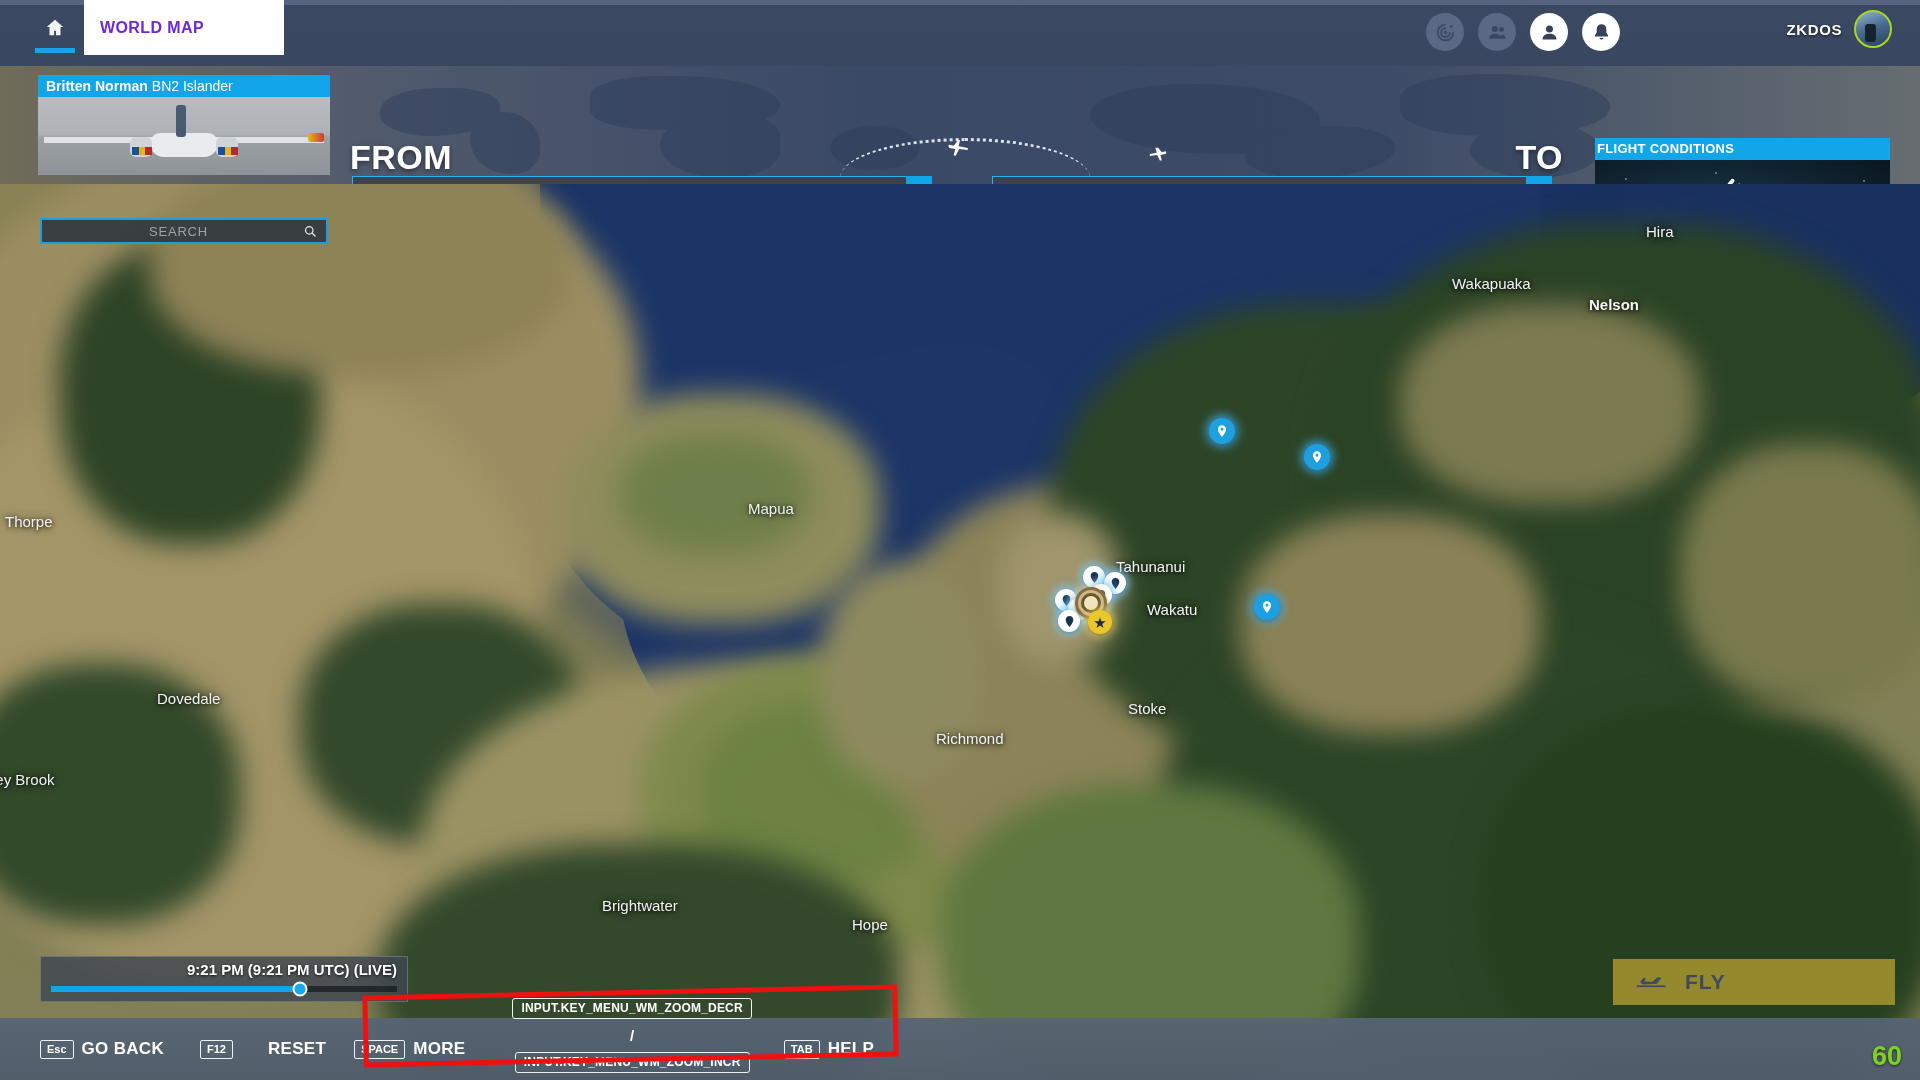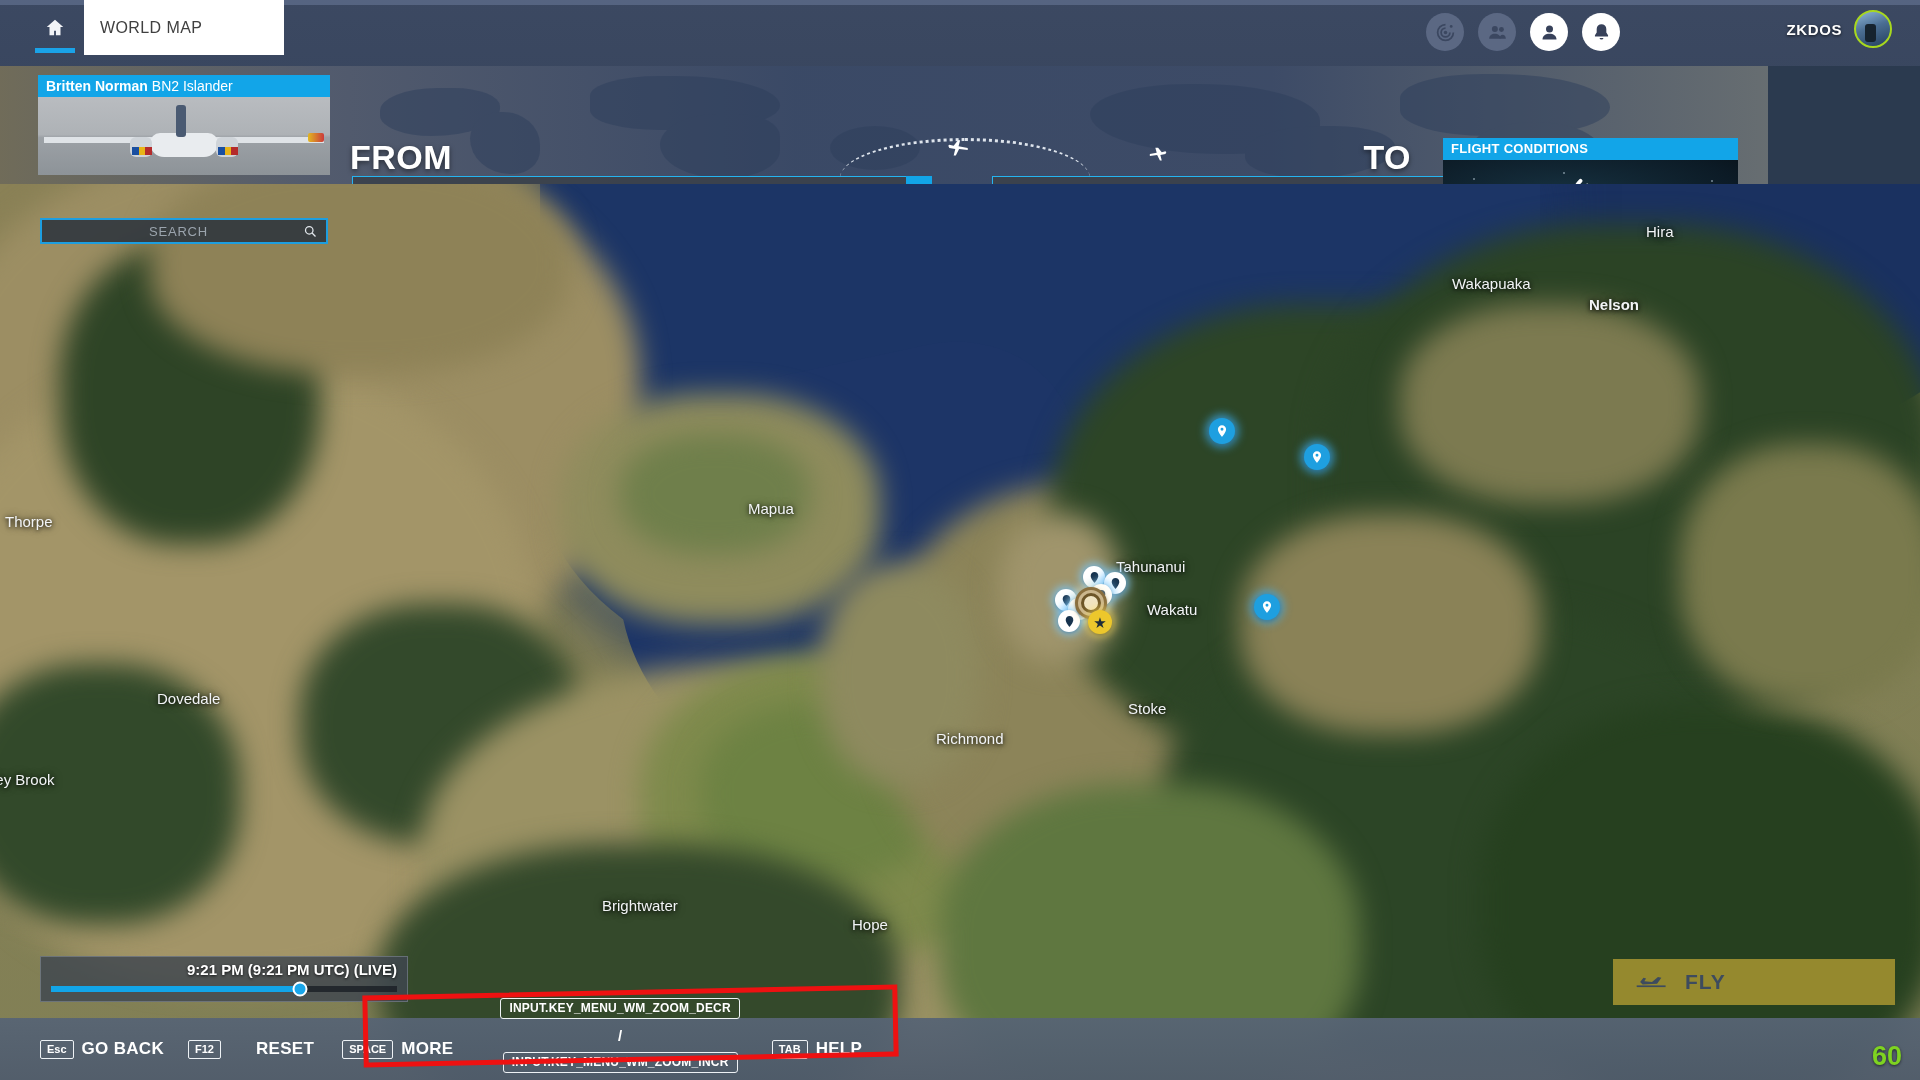--- a/index.html
+++ b/index.html
@@ -99,21 +99,21 @@
   .home-btn {
     position: absolute; left: 33px; top: 12px; width: 44px; height: 46px;
     display: flex; flex-direction: column; align-items: center; justify-content: center;
   }
   .home-btn svg { width: 22px; height: 22px; fill: #f2f4f7; }
   .home-underline { width: 40px; height: 5px; background: #1aa3e8; margin-top: 9px; }
   .wm-tab {
     position: absolute; left: 84px; top: 0; width: 200px; height: 55px;
     background: #ffffff; display: flex; align-items: center; padding-left: 16px;
   }
-  .wm-tab span { color: #404040; font-size: 16px; font-weight: normal; letter-spacing: .4px; }
+  .wm-tab span { color: #6d28d9; font-size: 16px; font-weight: bold; letter-spacing: .4px; }
 
   .topbar-icons { position: absolute; right: 300px; top: 13px; display: flex; gap: 14px; }
   .tb-icon {
     width: 38px; height: 38px; border-radius: 50%;
     background: rgba(118,132,160,.55);
     display: flex; align-items: center; justify-content: center;
   }
   .tb-icon svg { width: 21px; height: 21px; fill: #3b4760; }
   .tb-icon.light { background: #ffffff; }
   .tb-icon.light svg { fill: #37415a; }
@@ -126,21 +126,21 @@
     background: linear-gradient(160deg, #8fb6d8 0%, #4b6e93 45%, #24405f 100%);
     position: relative; overflow: hidden;
   }
   .avatar::after {
     content:""; position: absolute; left: 9px; top: 12px; width: 11px; height: 18px;
     background: #16232f; border-radius: 3px;
   }
 
   
   .plan-header {
-    position: absolute; left: 0; top: 66px; width: 1768px; height: 118px;
+    position: absolute; left: 0; top: 66px; width: 1920px; height: 118px;
     background:
       linear-gradient(90deg, rgba(118,112,90,.92) 0%, rgba(86,94,112,.92) 18%, rgba(59,74,103,.95) 45%, rgba(62,76,104,.95) 72%, rgba(108,114,116,.92) 100%);
     overflow: hidden;
   }
   .plan-worldmap { position:absolute; inset:0; opacity:.5; }
   .plan-worldmap .blob { position:absolute; background:#2e3f5c; border-radius: 40%; }
   .dotted-arc {
     position: absolute; left: 840px; top: 72px; width: 250px; height: 40px;
     border-top: 3px dotted #e8eef5; border-radius: 50%/100% 100% 0 0;
     border-left: 0; border-right: 0; border-bottom: 0; opacity: .95;
@@ -180,21 +180,21 @@
     display: flex; align-items: center; padding-left: 12px;
   }
   .sel-box span { color: #e9edf1; font-size: 13.5px; letter-spacing: .3px; }
   .sel-caret {
     position: absolute; top: 0; width: 26px; height: 26px; background: #12a5e8;
     display: flex; align-items: center; justify-content: center;
   }
   .sel-caret svg { width: 13px; height: 13px; fill: #fff; }
 
   .fc-card { position: absolute; right: 30px; top: 72px; width: 295px; height: 100px; }
-  .fc-title { height: 22px; background: #12a5e8; color:#fff; font-size: 13px; font-weight: bold; line-height: 22px; padding-left: 8px; letter-spacing:.3px;}
+  .fc-title { height: 22px; background: #12a5e8; color:#fff; font-size: 13px; font-weight: bold; line-height: 22px; padding-left: 2px; letter-spacing:.3px;}
   .fc-body {
     height: 78px;
     background: radial-gradient(ellipse at 40% 40%, #16303f 0%, #0c1b26 70%, #071017 100%);
     position: relative; display:flex; align-items:center; justify-content:center;
   }
   .fc-body .star { position:absolute; background:#cfe3ee; border-radius:50%; opacity:.55; }
   .fc-icon svg { width: 46px; height: 40px; fill: none; stroke: #fff; stroke-width: 4; }
 
   
   .search-wrap {
@@ -517,21 +517,21 @@
         </div>
       </div>
     </div>
   </div>
 
   <div class="bottombar">
     <div class="kb">
       <span class="keycap">Esc</span>
       <span class="kb-text">GO BACK</span>
     </div>
-    <div class="kb" style="margin-left:10px;gap:35px;">
+    <div class="kb" style="margin-left:22px;gap:35px;">
       <span class="keycap">F12</span>
       <span class="kb-text">RESET</span>
     </div>
     <div class="kb" style="margin-left:14px;">
       <span class="keycap">SPACE</span>
       <span class="kb-text">MORE</span>
     </div>
     <div class="kb" style="margin-left:33px;flex-direction:column;">
       <span class="keycap long">INPUT.KEY_MENU_WM_ZOOM_DECR</span>
       <span class="kb-sep">/</span>

